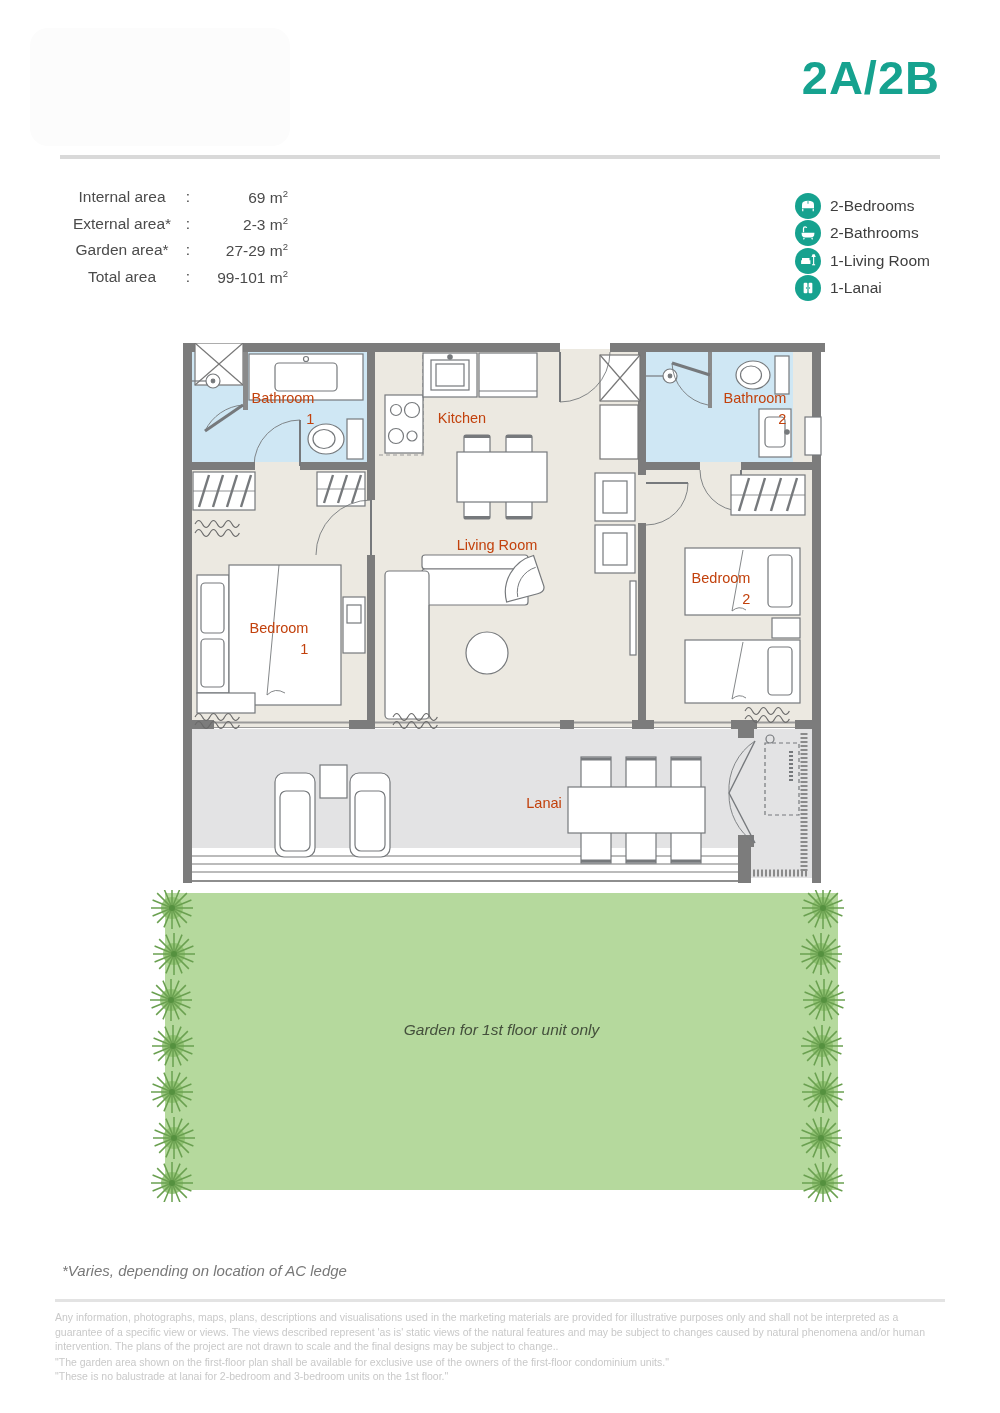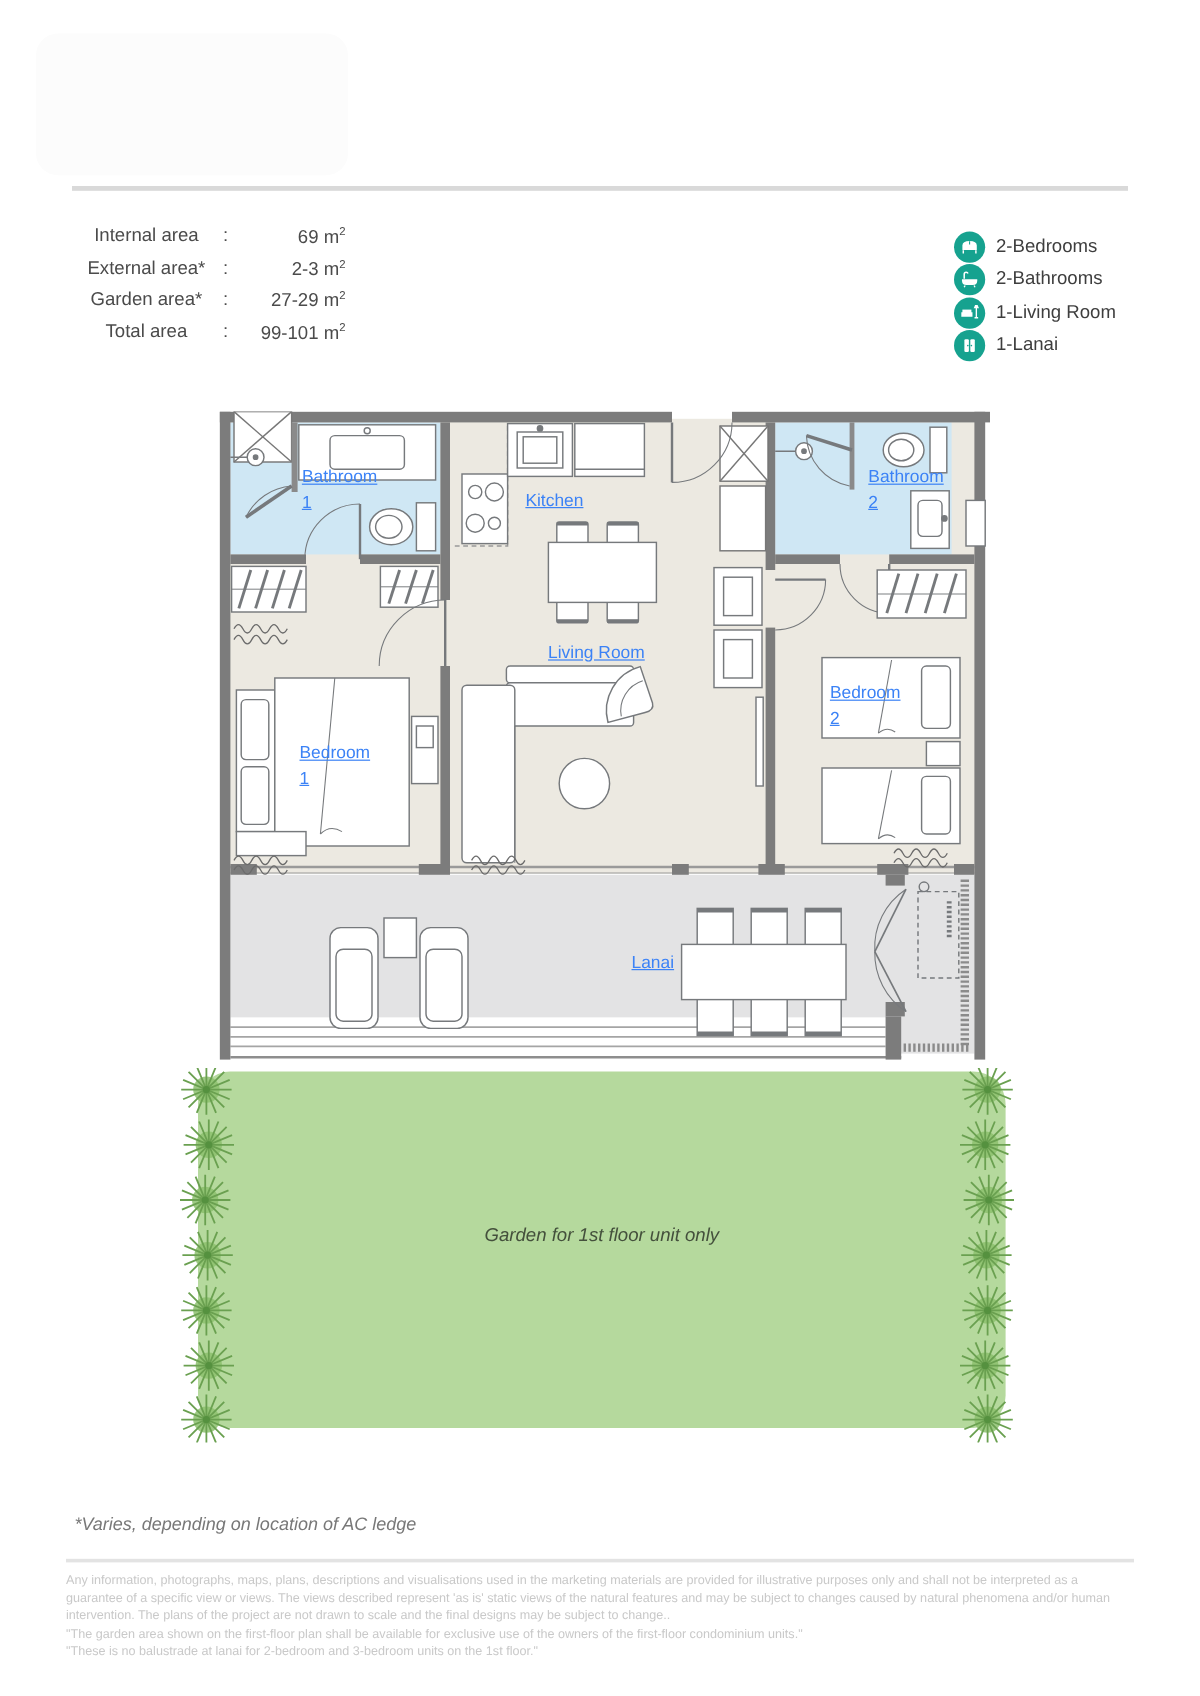--- a/index.html
+++ b/index.html
@@ -17,41 +17,42 @@
   .a-value sup{font-size:9.5px;}
   
   .legend{position:absolute;left:795px;top:192px;}
   .legend-item{display:flex;align-items:center;height:27.5px;}
   .legend-icon{width:26px;height:26px;border-radius:50%;background:#16a28f;display:flex;
                align-items:center;justify-content:center;margin-right:9px;flex:0 0 auto;}
   .legend-label{font-size:15.5px;color:#3e3e3e;white-space:nowrap;}
   
   .plan{position:absolute;left:183px;top:343px;width:642px;height:552px;}
   .plan svg{position:absolute;left:0;top:0;}
-  .room-label{position:absolute;transform:translate(-50%,-50%);font-size:14.5px;color:#3b82f6;
-              text-align:left;line-height:21px;white-space:nowrap;text-decoration:underline;}
+  .room-label{position:absolute;transform:translate(-50%,-50%);font-size:14.5px;color:#c2410c;
+              text-align:right;line-height:21px;white-space:nowrap;}
   
-  .garden{position:absolute;left:165px;top:893px;width:673px;height:297px;background:#b5d99d;border-radius:27px;}
+  .garden{position:absolute;left:165px;top:893px;width:673px;height:297px;background:#b5d99d;}
   .garden-label{position:absolute;left:50%;top:137px;transform:translate(-50%,-50%);
                 font-style:italic;font-size:15.5px;color:#44503c;white-space:nowrap;}
   .trees{position:absolute;left:140px;top:890px;}
   
   .footnote{position:absolute;left:62px;top:1262px;font-style:italic;font-size:15px;color:#787878;}
   .ftr-divider{position:absolute;left:55px;top:1299px;width:890px;height:3px;background:#e3e3e3;}
   .disclaimer{position:absolute;left:55px;top:1310px;width:892px;font-size:10.5px;line-height:14.6px;color:#c9c9c9;}
   .quote1{position:absolute;left:55px;top:1356px;width:892px;font-size:10.5px;color:#c9c9c9;}
   .quote2{position:absolute;left:55px;top:1370px;width:892px;font-size:10.5px;color:#c9c9c9;}
 </style>
 </head>
 <body>
 
 <div class="page">
 
   <div class="watermark"></div>
 
+  <div class="unit-title">2A/2B</div>
   <div class="hdr-divider"></div>
 
   <div class="area-table">
     <div class="area-row">
       <span class="a-label">Internal area</span>
       <span class="a-colon">:</span>
       <span class="a-value"><span>69</span>&nbsp;<span>m</span><sup>2</sup></span>
     </div>
     <div class="area-row">
       <span class="a-label">External area*</span>

